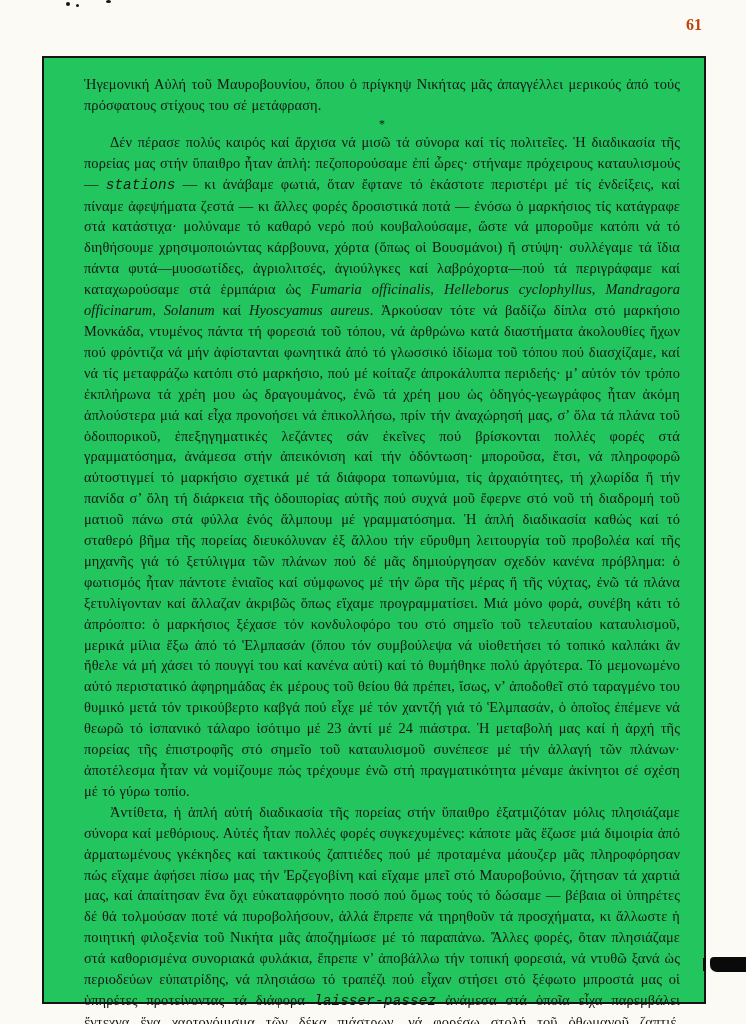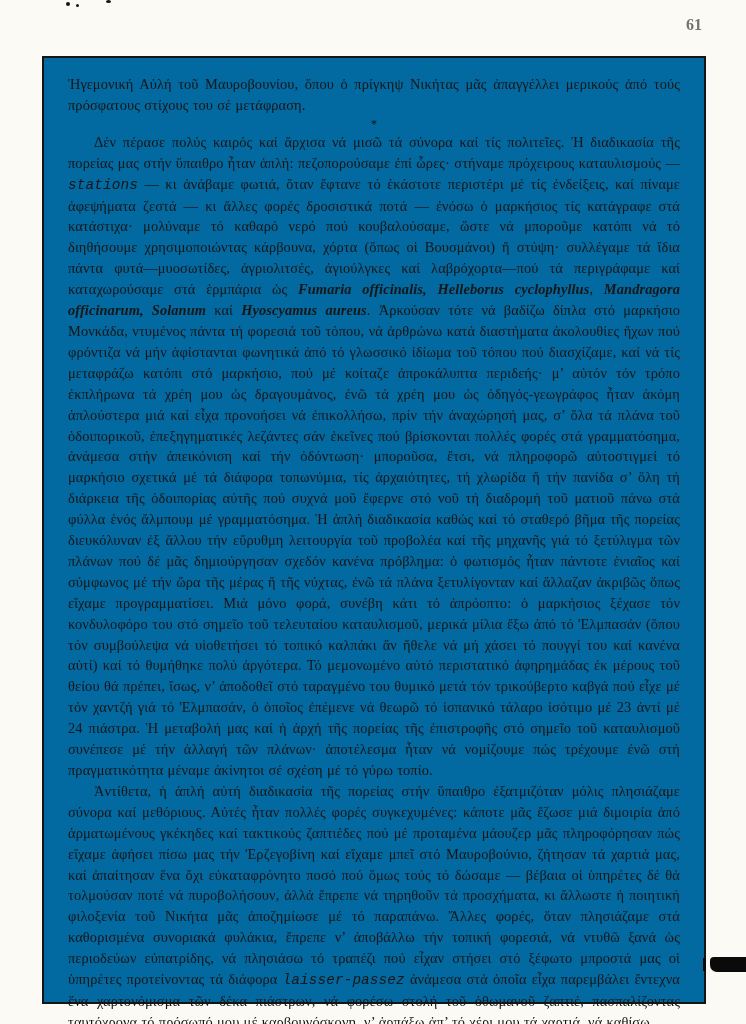--- a/index.html
+++ b/index.html
@@ -16,52 +16,52 @@
     overflow: hidden;
     font-family: "Liberation Serif", "DejaVu Serif", serif;
     color: #161616;
   }
   .page-number {
     position: absolute;
     top: 16px;
     right: 44px;
     font-size: 16px;
     font-weight: bold;
-    color: #737373;
+    color: #c2410c;
   }
   .text-frame {
     position: absolute;
     left: 42px;
     top: 56px;
     width: 664px;
     height: 948px;
     border: 2px solid #151515;
     box-sizing: border-box;
-    padding: 16px 24px 10px 24px;
-    background: #0369a1;
+    padding: 16px 24px 10px 40px;
+    background: #22c55e;
   }
   .para {
     margin: 0;
     text-align: justify;
     font-size: 14.4px;
     line-height: 20.9px;
     letter-spacing: 0.1px;
     word-spacing: 0.5px;
   }
   .para.indent { text-indent: 26px; }
   .separator {
     text-align: center;
     font-size: 12px;
     line-height: 16px;
     height: 16px;
     color: #101010;
   }
   .seg-normal { font-style: normal; }
   .seg-italic { font-style: italic; font-family: Liberation Mono, monospace; }
-  .seg-bolditalic { font-style: italic; font-weight: bold; }
+  .seg-bolditalic { font-style: italic; font-weight: normal; }
   .ink-mark {
     position: absolute;
     right: 0;
     top: 957px;
     width: 36px;
     height: 15px;
     background: #0a0a0a;
     border-radius: 4px 0 0 7px;
   }
   .ink-mark::before {

